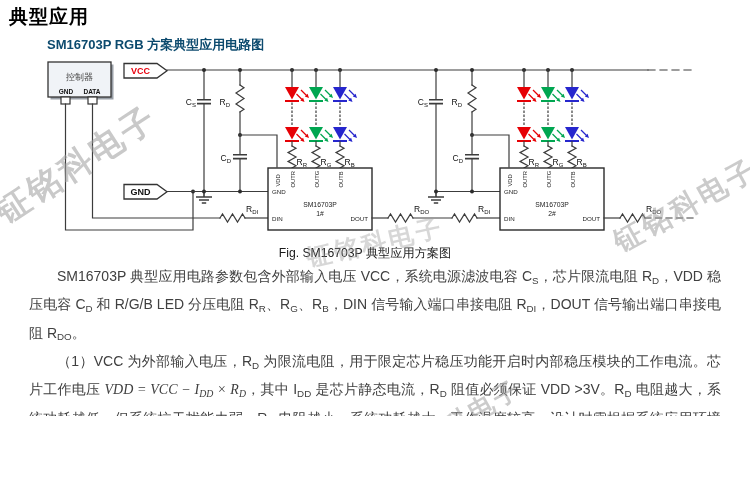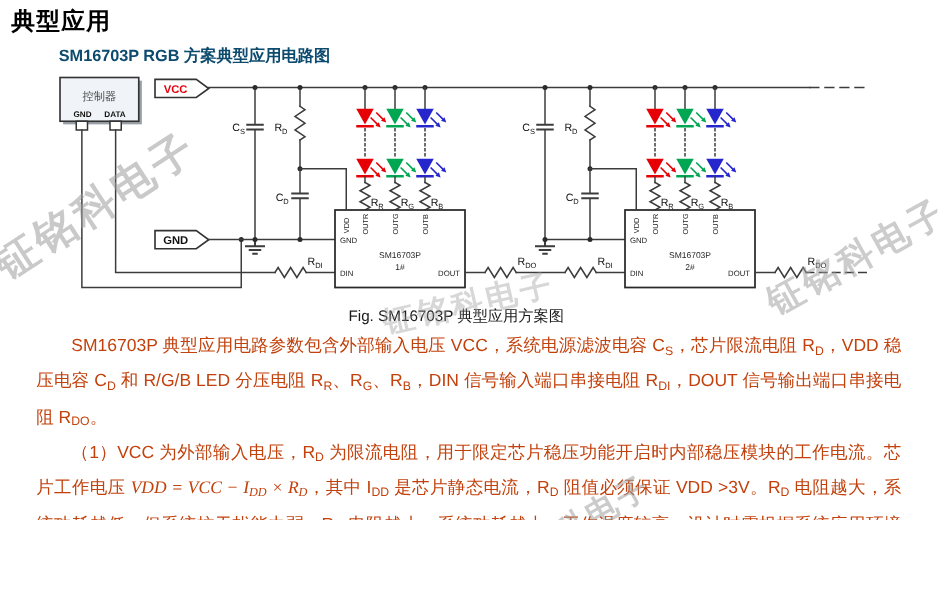--- a/index.html
+++ b/index.html
@@ -2,21 +2,21 @@
 <html><head>
 <meta charset="utf-8">
 <style>
   html,body{margin:0;padding:0;background:#fff;}
   .page{position:relative;width:750px;height:416px;background:#fff;overflow:hidden;
         font-family:"Liberation Sans","DejaVu Sans",sans-serif;color:#141414;}
   .title{position:absolute;left:9px;top:4px;font-size:19px;font-weight:bold;color:#000;letter-spacing:1px;}
   .subtitle{position:absolute;left:47px;top:36px;font-size:13px;font-weight:bold;color:#0c4a6e;}
   .circuit{position:absolute;left:0;top:0;}
   .paras{position:absolute;left:29px;top:262px;width:692px;font-size:14px;line-height:28.3px;
-         text-align:justify;color:#c2410c;}
+         text-align:justify;color:#404040;}
   .paras p{margin:0;text-indent:2em;}
   sub{font-size:.7em;line-height:0;position:relative;top:.28em;vertical-align:baseline;}
   .it{font-style:italic;font-family:"Liberation Serif","DejaVu Serif",serif;margin-top:18px;}
   table.ref{position:absolute;left:44px;top:427px;width:653px;border-collapse:collapse;table-layout:fixed;}
   table.ref td{border:1px solid #2b2b2b;height:22px;text-align:right;font-size:13.5px;padding:0;color:#c2410c;}
   .wm{position:absolute;color:#9d9d9d;font-weight:bold;letter-spacing:3px;white-space:nowrap;
       pointer-events:none;transform-origin:center;user-select:none;}
   .wm1{left:-16px;top:142px;font-size:34px;transform:rotate(-33deg);opacity:.55;}
   .wm2{left:305px;top:226px;font-size:25px;transform:rotate(-13deg);opacity:.40;}
   .wm3{left:606px;top:186px;font-size:29px;transform:rotate(-29deg);opacity:.52;}

